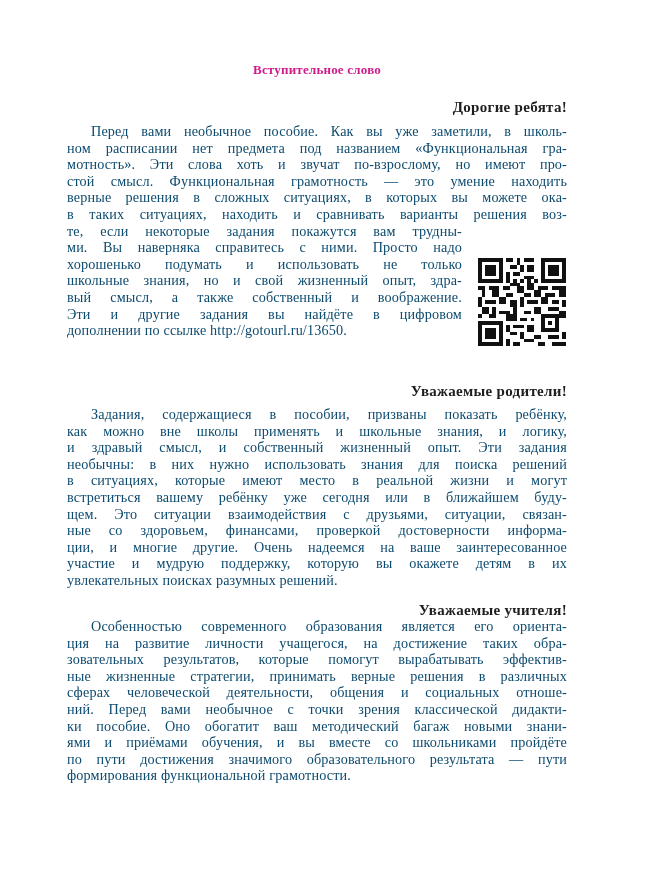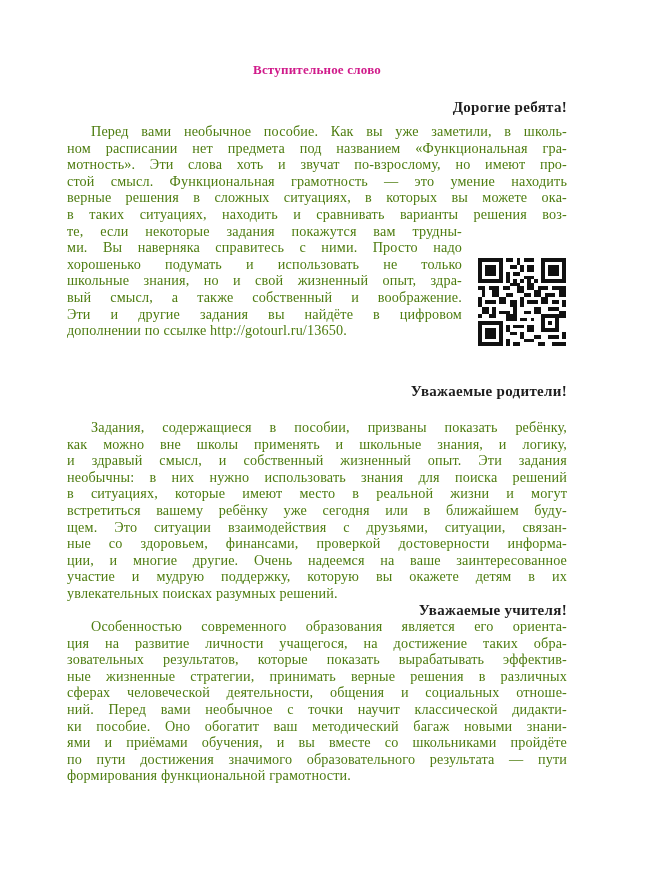--- a/index.html
+++ b/index.html
@@ -41,21 +41,21 @@
       font-size: 15px;
       color: #1e1e1e;
       letter-spacing: 0.3px;
     }
     .para {
       position: absolute;
       left: 0;
       width: 500px;
       font-size: 14.2px;
       line-height: 16.6px;
-      color: #4d7c0f;
+      color: #0c4a6e;
     }
     .line {
       display: block;
       height: 16.6px;
       white-space: nowrap;
       text-align: justify;
       text-align-last: justify;
       overflow: hidden;
       letter-spacing: 0.15px;
     }
@@ -186,41 +186,41 @@
         <rect x="10" y="24" width="2" height="1"></rect>
         <rect x="13" y="23" width="3" height="1"></rect>
         <rect x="17" y="24" width="2" height="1"></rect>
         <rect x="21" y="24" width="4" height="1"></rect>
     </g>
     <rect x="19" y="17" width="3" height="3" fill="#ffffff"></rect>
     <rect x="20" y="18" width="1" height="1" fill="#111111"></rect>
   </svg>
 
   <div class="heading" style="top:383px;">Уважаемые родители!</div>
-  <div class="para" style="top:419px;">
+  <div class="para" style="top:406px;">
     <span class="line indent">Задания, содержащиеся в пособии, призваны показать ребёнку,</span>
     <span class="line">как можно вне школы применять и школьные знания, и логику,</span>
     <span class="line">и здравый смысл, и собственный жизненный опыт. Эти задания</span>
     <span class="line">необычны: в них нужно использовать знания для поиска решений</span>
     <span class="line">в ситуациях, которые имеют место в реальной жизни и могут</span>
     <span class="line">встретиться вашему ребёнку уже сегодня или в ближайшем буду-</span>
     <span class="line">щем. Это ситуации взаимодействия с друзьями, ситуации, связан-</span>
     <span class="line">ные со здоровьем, финансами, проверкой достоверности информа-</span>
     <span class="line">ции, и многие другие. Очень надеемся на ваше заинтересованное</span>
     <span class="line">участие и мудрую поддержку, которую вы окажете детям в их</span>
     <span class="line last">увлекательных поисках разумных решений.</span>
   </div>
 
   <div class="heading" style="top:602px;">Уважаемые учителя!</div>
   <div class="para" style="top:618px;">
     <span class="line indent">Особенностью современного образования является его ориента-</span>
     <span class="line">ция на развитие личности учащегося, на достижение таких обра-</span>
-    <span class="line">зовательных результатов, которые показать вырабатывать эффектив-</span>
+    <span class="line">зовательных результатов, которые помогут вырабатывать эффектив-</span>
     <span class="line">ные жизненные стратегии, принимать верные решения в различных</span>
     <span class="line">сферах человеческой деятельности, общения и социальных отноше-</span>
-    <span class="line">ний. Перед вами необычное с точки научит классической дидакти-</span>
+    <span class="line">ний. Перед вами необычное с точки зрения классической дидакти-</span>
     <span class="line">ки пособие. Оно обогатит ваш методический багаж новыми знани-</span>
     <span class="line">ями и приёмами обучения, и вы вместе со школьниками пройдёте</span>
     <span class="line">по пути достижения значимого образовательного результата — пути</span>
     <span class="line last">формирования функциональной грамотности.</span>
   </div>
 
 </div>
 
 </body></html>

